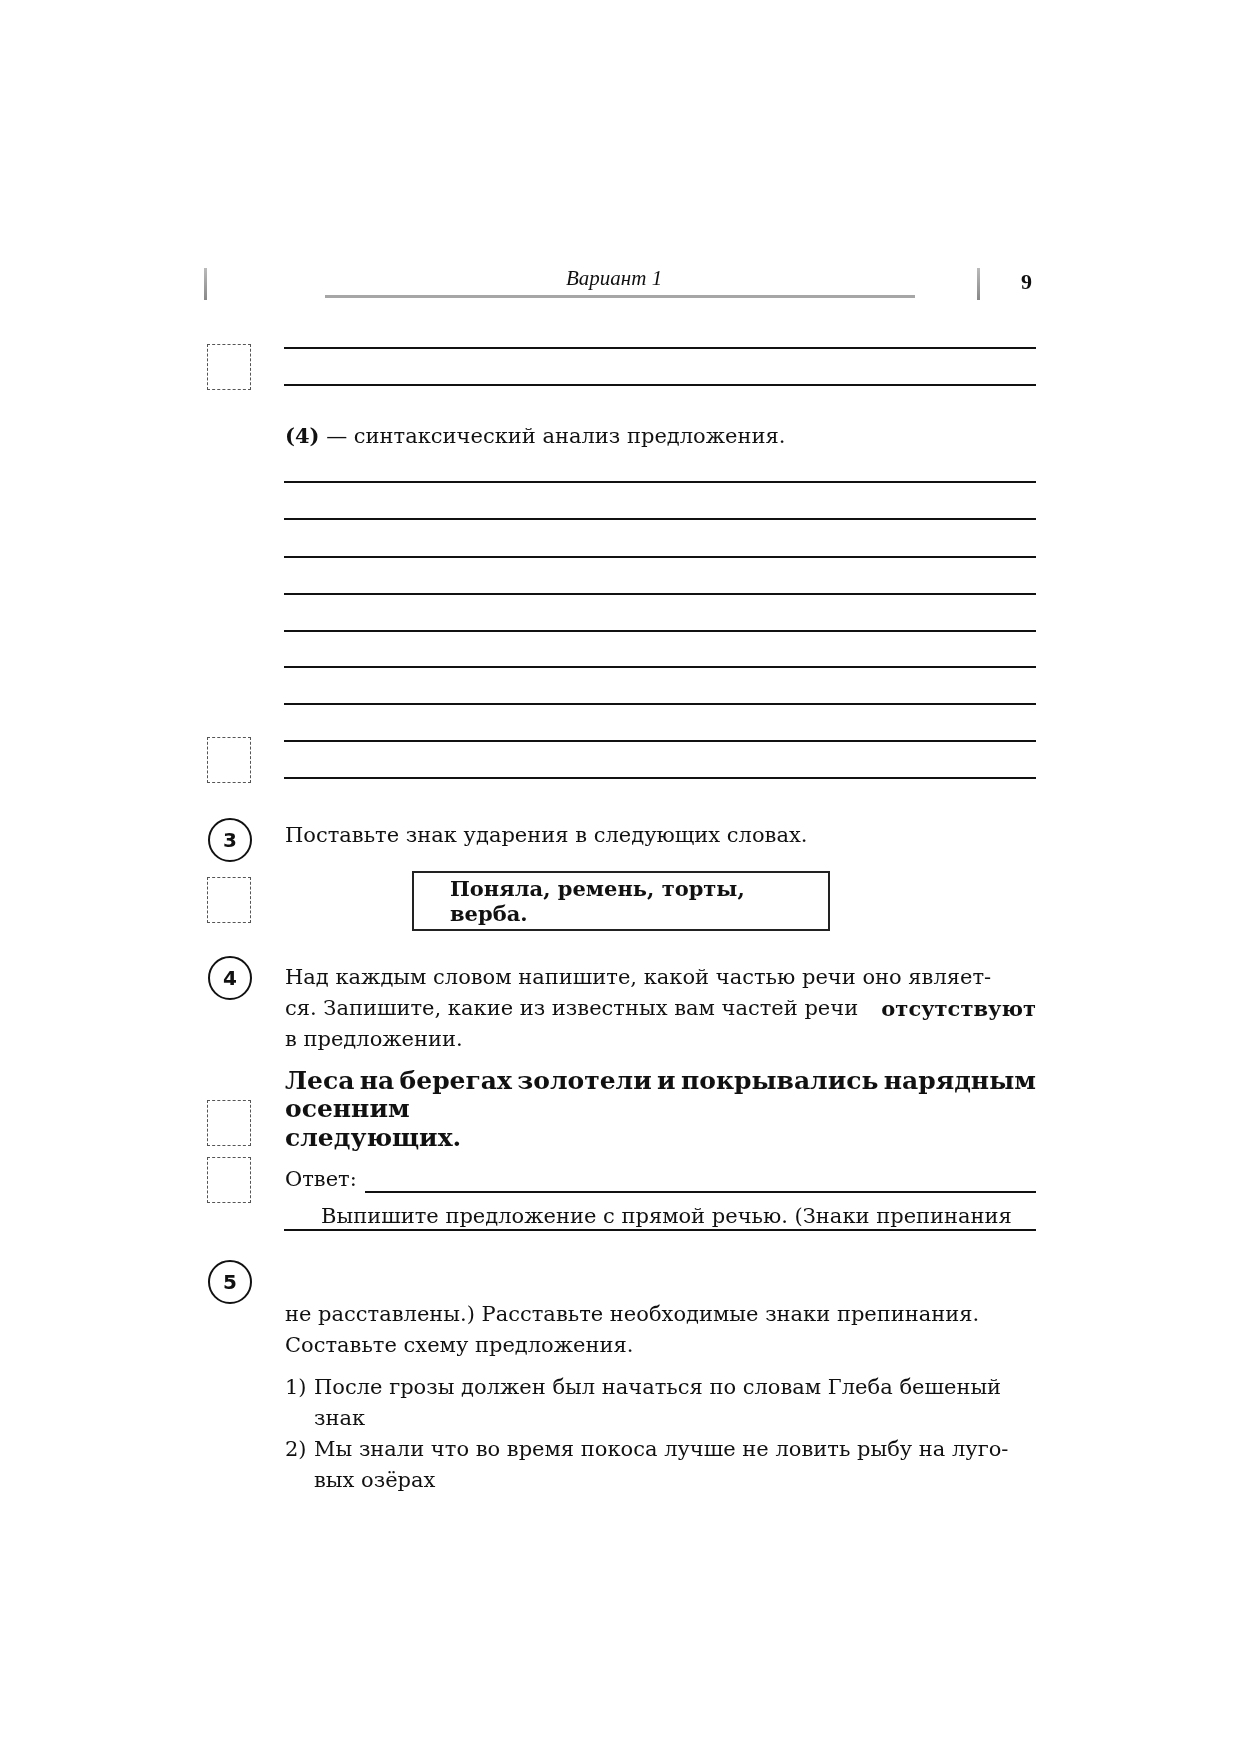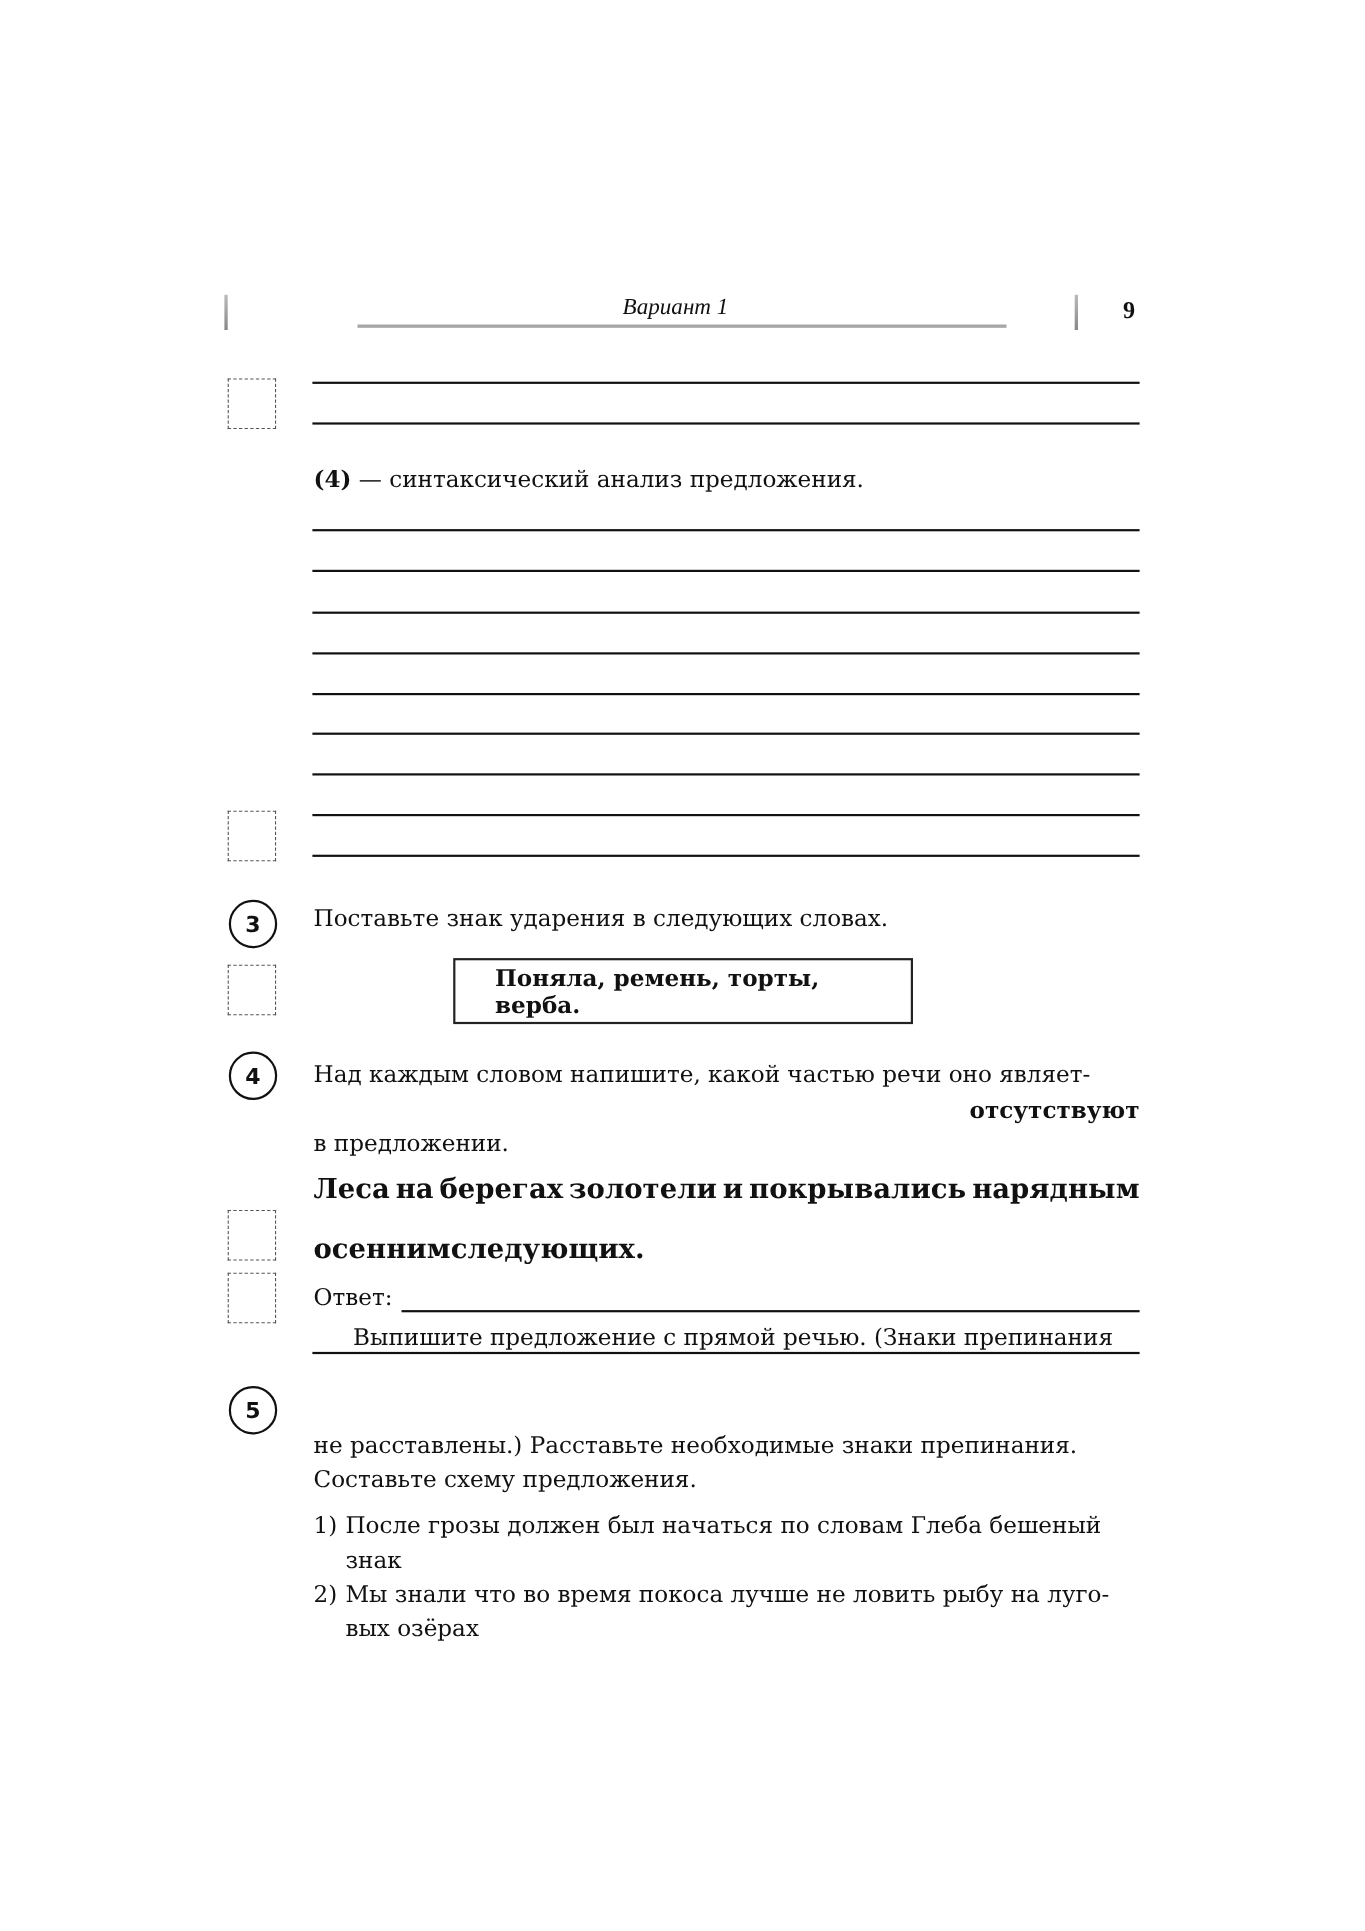--- a/index.html
+++ b/index.html
@@ -47,33 +47,33 @@
 <div class="wline" style="left:284px; top:777px; width:752px;"></div>
 <div class="dbox" style="left:207px; top:737px; height:46px;"></div>
 
 <div class="circle" style="left:208px; top:818px;">3</div>
 <div class="txt" style="left:285px; top:820px;">Поставьте знак ударения в следующих словах.</div>
 <div class="dbox" style="left:207px; top:877px; height:46px;"></div>
 <div class="wordbox" style="left:412px; top:871px; width:418px; height:60px;">Поняла, ремень, торты, верба.</div>
 
 <div class="circle" style="left:208px; top:956px;">4</div>
 <div class="txt" style="left:285px; top:962px;">Над каждым словом напишите, какой частью речи оно являет-</div>
-<div class="txt" style="left:285px; top:993px; width:751px;"><span class="bold" style="float:right;">отсутствуют</span></div>
+<div class="txt" style="left:285px; top:993px; width:751px;"><span>ся. Запишите, какие из известных вам частей речи </span><span class="bold" style="float:right;">отсутствуют</span></div>
 <div class="txt" style="left:285px; top:1024px;">в предложении.</div>
 
 <div class="justify-line" style="left:285px; top:1066px; width:751px;">
   <span>Леса</span>
   <span>на</span>
   <span>берегах</span>
   <span>золотели</span>
   <span>и</span>
   <span>покрывались</span>
   <span>нарядным</span>
 </div>
-<div class="justify-line" style="left:285px; top:1121px; width:250px;">
+<div class="justify-line" style="left:285px; top:1094px; width:250px;flex-direction:column;">
   <span>осенним</span>
   <span>следующих.</span>
 </div>
 <div class="dbox" style="left:207px; top:1100px; height:46px;"></div>
 <div class="dbox" style="left:207px; top:1157px; height:46px;"></div>
 
 <div class="txt" style="left:285px; top:1164px;">Ответ:</div>
 <div class="wline" style="left:365px; top:1191px; width:671px;"></div>
 <div class="wline" style="left:284px; top:1229px; width:752px;"></div>
 

